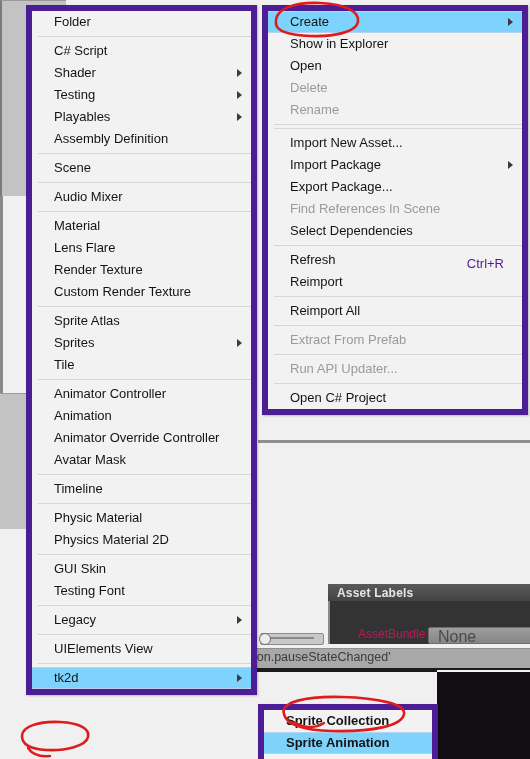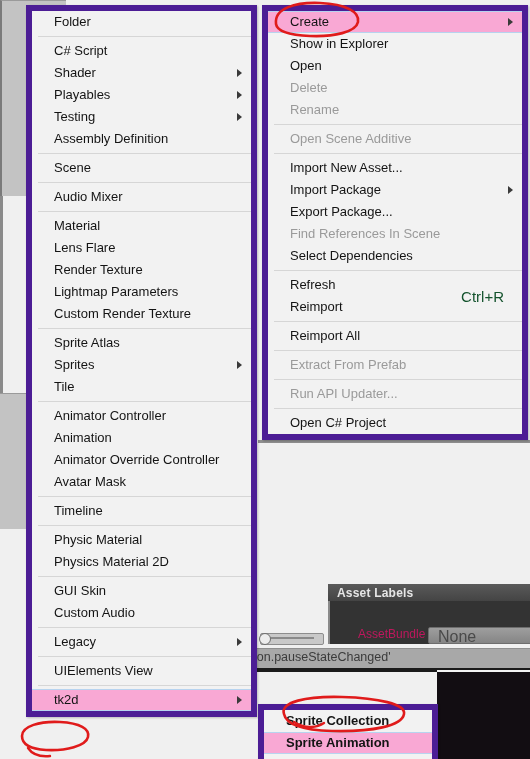--- a/index.html
+++ b/index.html
@@ -57,32 +57,32 @@
     line-height:22px;
     padding-left:22px;
     padding-right:16px;
     white-space:nowrap;
     box-sizing:border-box;
     font-size:13px;
     color:#141414;
   }
   .menu-item.disabled{color:#9a9a9a;}
   .menu-item.selected{
-    background:#f9a8d4;
+    background:#7dd3fc;
     border:1px solid #b7d3ef;
     border-left:none;border-right:none;
     height:22px;line-height:20px;
   }
   .menu-sep{height:1px;background:#d6d6d6;margin:3px 0 3px 6px;}
   .arrow{
     position:absolute;right:9px;top:50%;margin-top:-4px;
     width:0;height:0;border-left:5px solid #3a3a3a;
     border-top:4px solid transparent;border-bottom:4px solid transparent;
   }
-  .shortcut{position:absolute;right:18px;top:12px;line-height:22px;font-size:15px;color:#14532d;}
+  .shortcut{position:absolute;right:18px;top:4px;line-height:22px;font-size:13px;color:#4c1d95;}
 
   
   #left-menu{left:26px;top:5px;width:231px;}
   #right-menu{left:262px;top:5px;width:266px;}
   #tk2d-menu{left:258px;top:704px;width:180px;font-weight:bold;}
 
   
   .annot{position:absolute;pointer-events:none;}
 </style>
 </head>
@@ -112,65 +112,63 @@
   <div class="ue-status-rule"></div>
 
   <div class="ue-dark-strip"></div>
   <div class="ue-dark"></div>
 
   <div class="menu" id="left-menu">
       <div class="menu-item"><span>Folder</span></div>
       <div class="menu-sep"></div>
       <div class="menu-item"><span>C# Script</span></div>
       <div class="menu-item"><span>Shader</span><span class="arrow"></span></div>
+      <div class="menu-item"><span>Testing</span><span class="arrow"></span></div>
       <div class="menu-item"><span>Playables</span><span class="arrow"></span></div>
-      <div class="menu-item"><span>Testing</span><span class="arrow"></span></div>
       <div class="menu-item"><span>Assembly Definition</span></div>
       <div class="menu-sep"></div>
       <div class="menu-item"><span>Scene</span></div>
       <div class="menu-sep"></div>
       <div class="menu-item"><span>Audio Mixer</span></div>
       <div class="menu-sep"></div>
       <div class="menu-item"><span>Material</span></div>
       <div class="menu-item"><span>Lens Flare</span></div>
       <div class="menu-item"><span>Render Texture</span></div>
-      <div class="menu-item"><span>Lightmap Parameters</span></div>
       <div class="menu-item"><span>Custom Render Texture</span></div>
       <div class="menu-sep"></div>
       <div class="menu-item"><span>Sprite Atlas</span></div>
       <div class="menu-item"><span>Sprites</span><span class="arrow"></span></div>
       <div class="menu-item"><span>Tile</span></div>
       <div class="menu-sep"></div>
       <div class="menu-item"><span>Animator Controller</span></div>
       <div class="menu-item"><span>Animation</span></div>
       <div class="menu-item"><span>Animator Override Controller</span></div>
       <div class="menu-item"><span>Avatar Mask</span></div>
       <div class="menu-sep"></div>
       <div class="menu-item"><span>Timeline</span></div>
       <div class="menu-sep"></div>
       <div class="menu-item"><span>Physic Material</span></div>
       <div class="menu-item"><span>Physics Material 2D</span></div>
       <div class="menu-sep"></div>
       <div class="menu-item"><span>GUI Skin</span></div>
-      <div class="menu-item"><span>Custom Audio</span></div>
+      <div class="menu-item"><span>Testing Font</span></div>
       <div class="menu-sep"></div>
       <div class="menu-item"><span>Legacy</span><span class="arrow"></span></div>
       <div class="menu-sep"></div>
       <div class="menu-item"><span>UIElements View</span></div>
       <div class="menu-sep"></div>
       <div class="menu-item selected"><span>tk2d</span><span class="arrow"></span></div>
     </div>
   <div class="menu" id="right-menu">
       <div class="menu-item selected"><span>Create</span><span class="arrow"></span></div>
       <div class="menu-item"><span>Show in Explorer</span></div>
       <div class="menu-item"><span>Open</span></div>
       <div class="menu-item disabled"><span>Delete</span></div>
       <div class="menu-item disabled"><span>Rename</span></div>
       <div class="menu-sep"></div>
-      <div class="menu-item disabled"><span>Open Scene Additive</span></div>
       <div class="menu-sep"></div>
       <div class="menu-item"><span>Import New Asset...</span></div>
       <div class="menu-item"><span>Import Package</span><span class="arrow"></span></div>
       <div class="menu-item"><span>Export Package...</span></div>
       <div class="menu-item disabled"><span>Find References In Scene</span></div>
       <div class="menu-item"><span>Select Dependencies</span></div>
       <div class="menu-sep"></div>
       <div class="menu-item"><span>Refresh</span><span class="shortcut">Ctrl+R</span></div>
       <div class="menu-item"><span>Reimport</span></div>
       <div class="menu-sep"></div>

